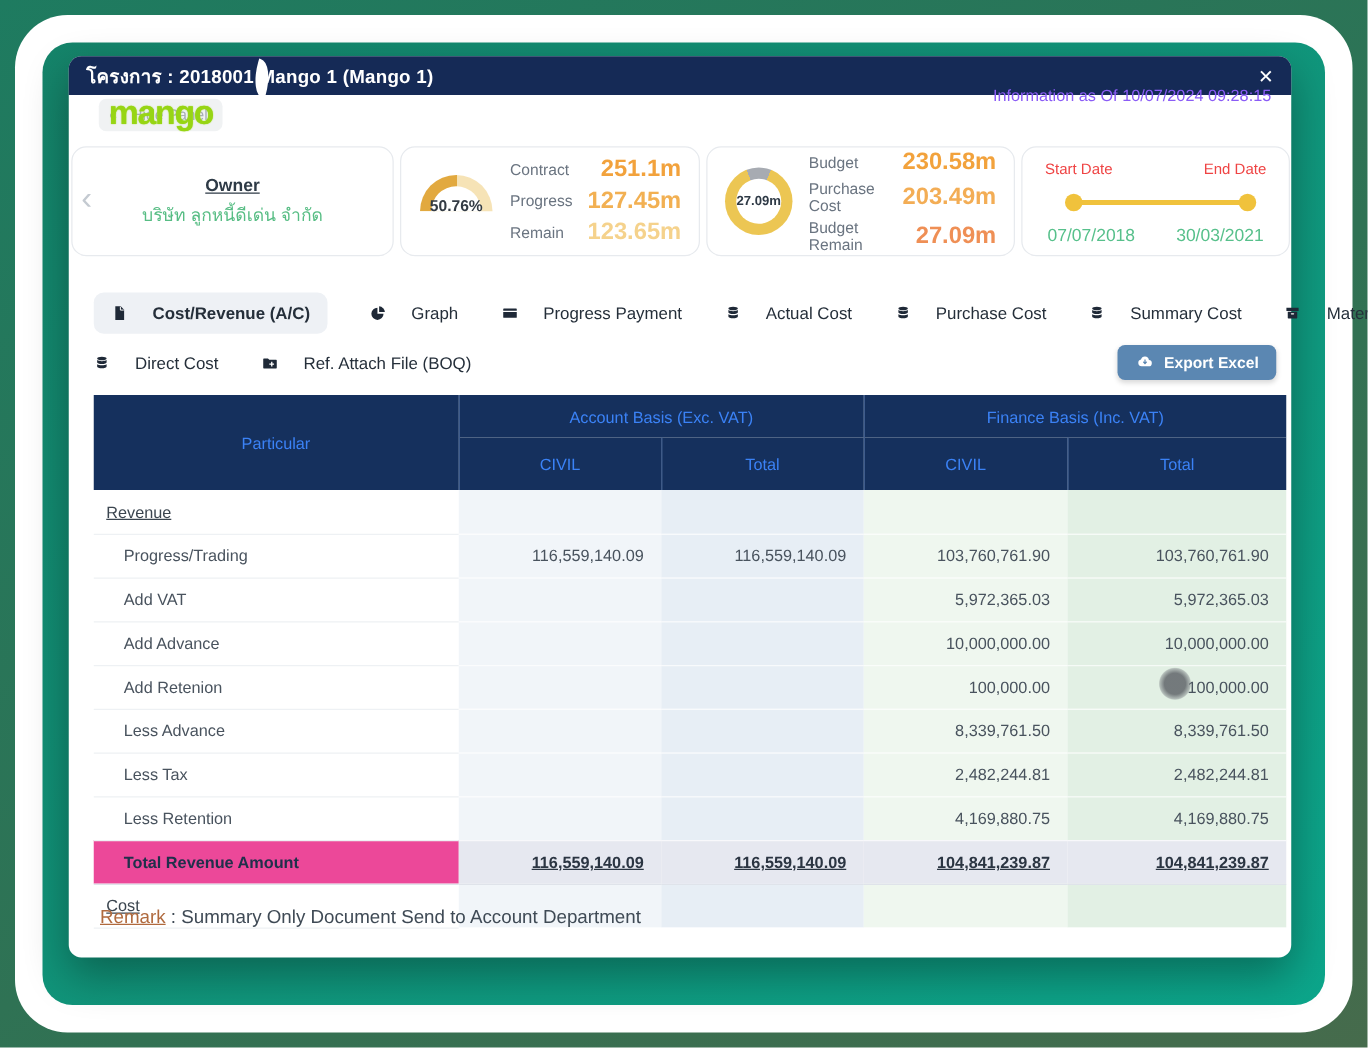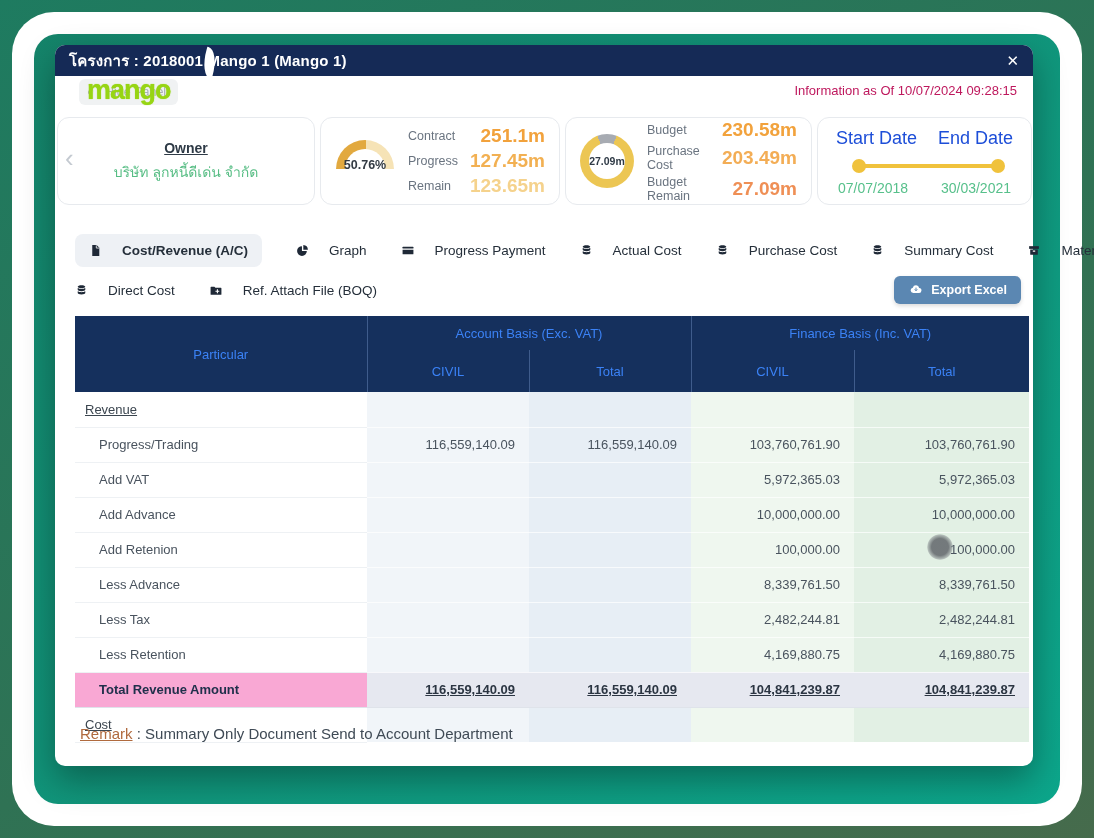--- a/index.html
+++ b/index.html
@@ -21,21 +21,21 @@
   .titlebar .close { margin-left:auto; color:#fff; font-size:15px; font-weight:700; cursor:pointer; }
 
   
   .ghost-btn { position:absolute; left:24px; top:34px; height:26px; padding:0 12px 0 26px;
     background:#eef0f2; border-radius:6px; color:#9aa2ab; font-size:12.5px; line-height:26px; opacity:.85; }
   .ghost-btn::before { content:"◐"; position:absolute; left:8px; top:0; font-size:13px; color:#8d959e; }
   .logo { position:absolute; left:32px; top:30px; font-size:27px; font-weight:800; letter-spacing:-1px;
     color:#97d514; text-shadow:0 0 1px #97d514; }
   .leaf { position:absolute; left:116px; top:-27px; width:13px; height:30px; background:#fff;
     border-radius:0 100% 10% 100%; transform:rotate(16deg); }
-  .info-line { position:absolute; right:16px; top:38px; font-size:13px; color:#be185d; }
+  .info-line { position:absolute; right:16px; top:24px; font-size:13px; color:#8b5cf6; }
 
   
   .cards { position:absolute; left:2px; top:72px; right:1px; height:88px; display:flex; gap:5px; }
   .card { background:#fff; border:1px solid #e7eaee; border-radius:12px; position:relative; }
   .card-owner { width:258px; display:flex; flex-direction:column; align-items:center; justify-content:center; }
   .chev { position:absolute; left:7px; top:50%; transform:translateY(-58%); color:#c4cad1; font-size:26px; cursor:pointer; }
   .owner-label { font-size:14px; font-weight:700; color:#2e3a46; text-decoration:underline; }
   .owner-company { font-size:14px; color:#57bd84; margin-top:5px; }
 
   .card-gauge { display:flex; align-items:center; padding:0 14px; gap:13px; }
@@ -49,21 +49,21 @@
     background:conic-gradient(from -21deg, #a7abb2 0 42deg, #ecc653 42deg 360deg); }
   .donut::after { content:""; position:absolute; inset:9px; border-radius:50%; background:#fff; }
   .donut-center { position:absolute; inset:0; display:flex; align-items:center; justify-content:center;
     font-size:10.5px; font-weight:700; color:#2f3a46; z-index:1; }
   .gauge-rows { flex:1; display:flex; flex-direction:column; gap:3px; }
   .grow { display:flex; align-items:center; font-size:12.5px; }
   .grow .gl { color:#6a7480; }
   .grow .gv { margin-left:auto; font-size:19px; font-weight:600; }
 
   .card-dates { flex:1; padding:10px 10px 8px; display:flex; flex-direction:column; justify-content:space-between; }
-  .date-labels { display:flex; justify-content:space-between; padding:0 8px; font-size:18px; color:#1d4ed8; font-weight:500; }
+  .date-labels { display:flex; justify-content:space-between; padding:0 8px; font-size:12px; color:#ef4444; font-weight:500; }
   .slider { position:relative; height:14px; margin:2px 16px 0 24px; }
   .slider .line { position:absolute; left:5px; right:5px; top:5px; height:4px; background:#f0c23c; border-radius:2px; }
   .slider .dot { position:absolute; top:0; width:14px; height:14px; border-radius:50%; background:#f0c23c; cursor:pointer; }
   .dot-start { left:0; } .dot-end { right:0; }
   .date-values { display:flex; justify-content:space-between; padding:0 10px; font-size:14px; color:#57c08b; }
 
   
   .tabs-row1 { position:absolute; left:20px; top:186px; right:12px; height:38px; display:flex; align-items:center; gap:34px; }
   .tabs-row2 { position:absolute; left:20px; top:226px; right:12px; height:38px; display:flex; align-items:center; gap:34px; }
   .tab { display:flex; align-items:center; gap:20px; font-size:13.5px; color:#252f3a; cursor:pointer; white-space:nowrap; }
@@ -81,21 +81,21 @@
   .grid thead th.sep { border-left:1px solid #3f5c8c; }
   .grid td { height:35px; border-bottom:1px solid #eef1f4; color:#49535e; }
   .part { text-align:left; padding-left:24px; background:#fff; }
   .sec .part { padding-left:10px; }
   .seclink { text-decoration:underline; color:#3b454f; cursor:pointer; }
   .n { text-align:right; padding-right:14px; color:#515b66; }
   .ab1 { background:#f1f5f9; } .ab2 { background:#e7eef5; }
   .fb1 { background:#eff7ef; } .fb2 { background:#e2f0e4; }
   .n { border-bottom:1px solid rgba(255,255,255,.7) !important; }
   tr.total td { border-bottom:1px solid #dfe3ea !important; }
-  tr.total .part { background:#f9a8d4; font-weight:700; color:#20304b; }
+  tr.total .part { background:#ec4899; font-weight:700; color:#20304b; }
   tr.total .n { background:#e6e8f0; font-weight:700; color:#2b3542; text-decoration:underline; cursor:pointer; }
 
   .remark { position:absolute; left:25px; top:680px; font-size:15px; color:#3f4a55; }
   .remark .rlabel { color:#b06a3e; text-decoration:underline; cursor:pointer; }
 
   .cursor-dot { position:absolute; left:872px; top:489px; width:26px; height:26px; border-radius:50%;
     background:radial-gradient(circle at 50% 50%, rgba(88,92,98,.8) 0 46%, rgba(120,124,130,.45) 66%, rgba(120,124,130,0) 72%); }
 </style>
 </head>
 <body>

